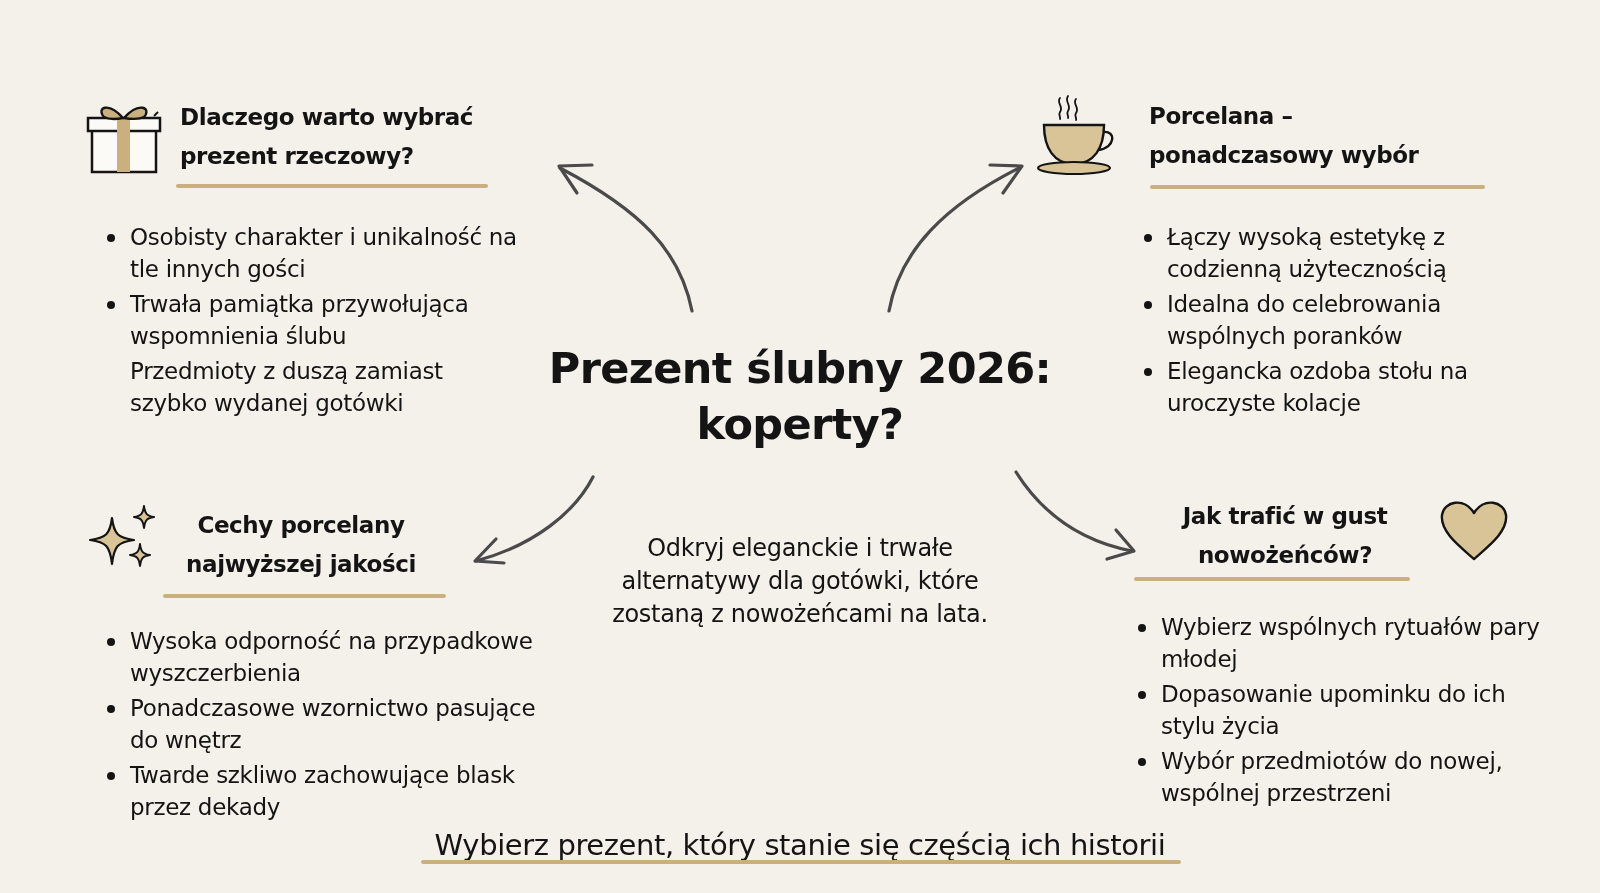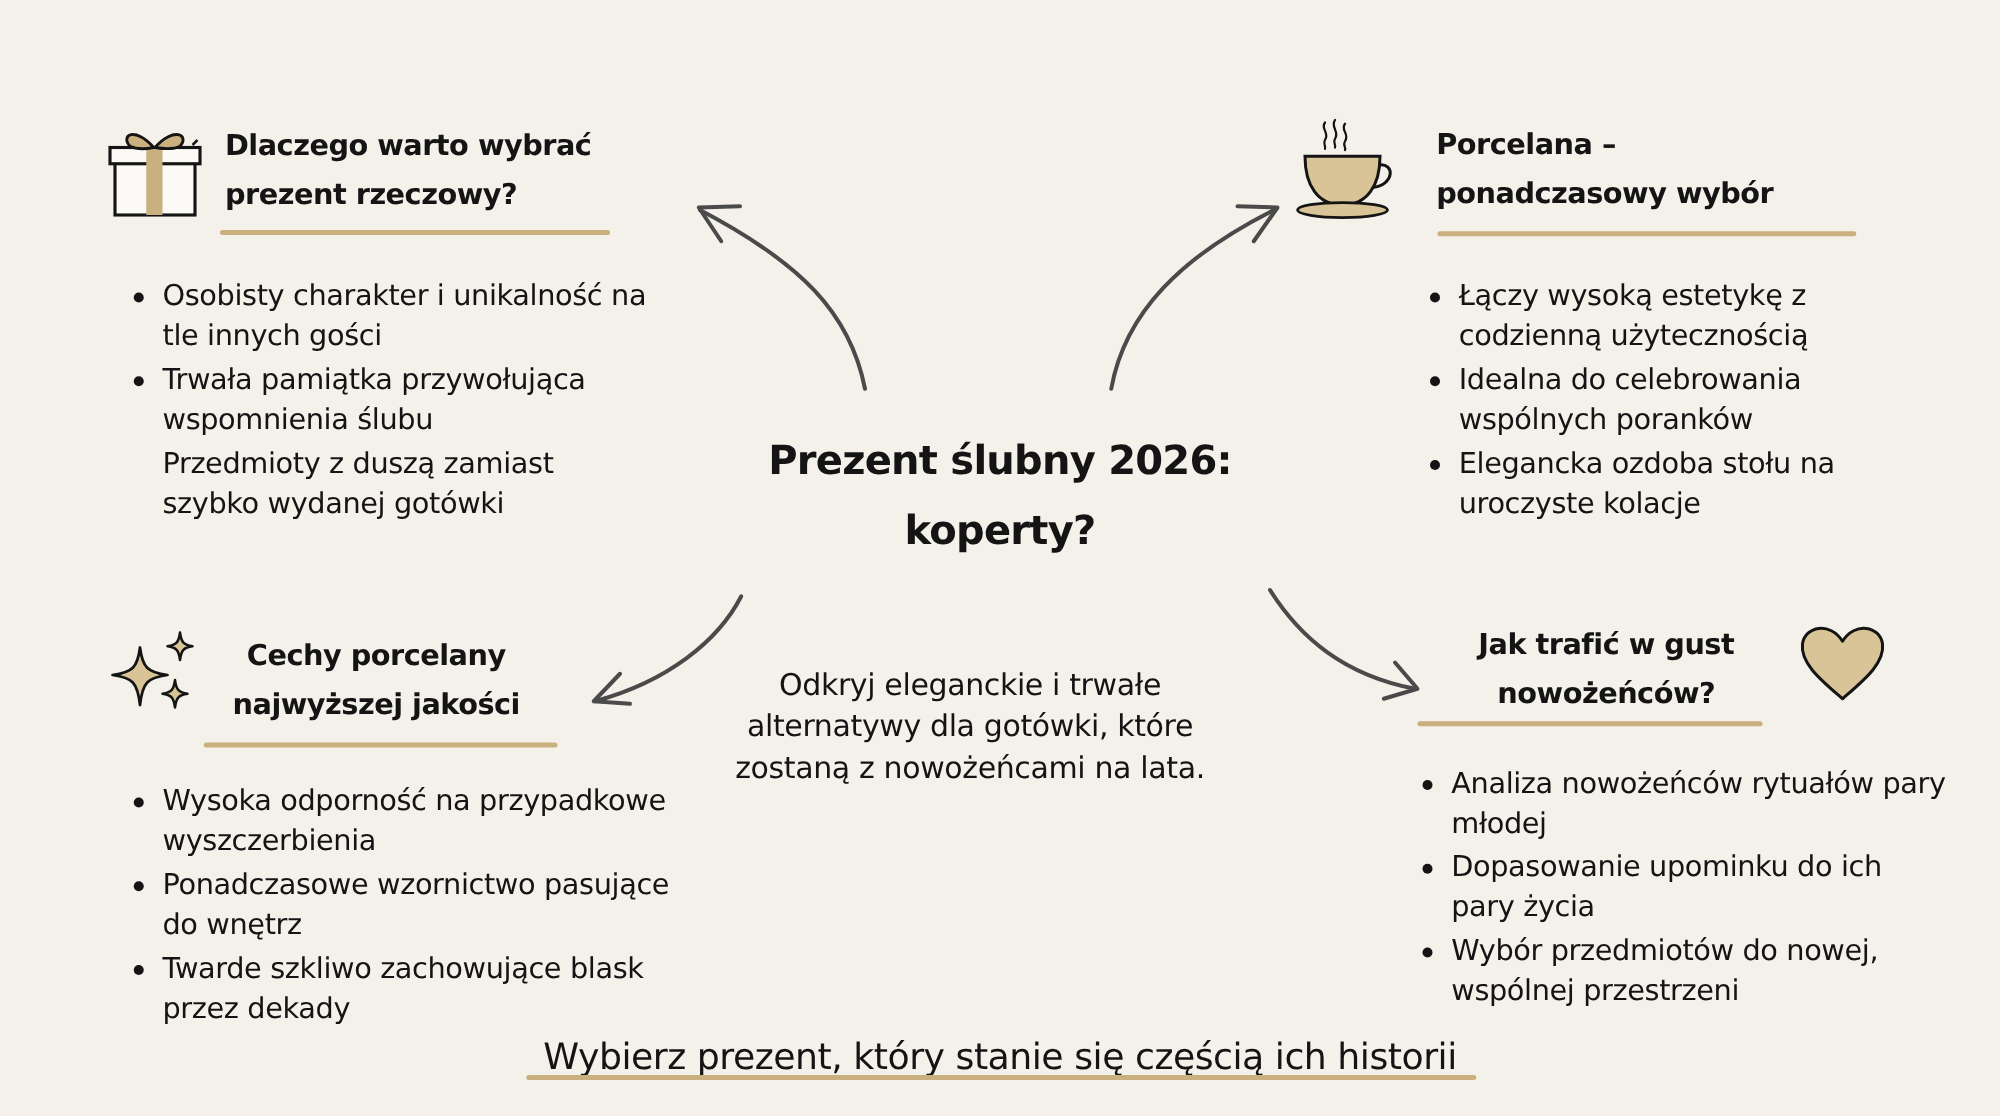--- a/index.html
+++ b/index.html
@@ -21,21 +21,21 @@
   ul.bullets { list-style: none; margin: 15px; padding: 0; }
   ul.bullets li {
     font-size: 23px; line-height: 32px; letter-spacing: -0.3px;
     padding-left: 24px; position: relative; margin-bottom: 3px;
   }
   ul.bullets li.dot::before {
     content: ""; position: absolute; left: 1px; top: 13px;
     width: 8px; height: 8px; border-radius: 50%; background: #141414;
   }
   .center-title {
-    font-size: 32px; line-height: 56px; font-weight: bold; text-align: center;
+    font-size: 43px; line-height: 56px; font-weight: bold; text-align: center;
     letter-spacing: -0.6px;
   }
   .center-sub {
     font-size: 24px; line-height: 33px; text-align: center; letter-spacing: -0.3px;
   }
   .footer {
     font-size: 29px; line-height: 36px; text-align: center; letter-spacing: -0.4px;
   }
   svg { overflow: visible; }
 </style>
@@ -100,21 +100,21 @@
 <ul class="abs bullets" style="left:1128px;top:206px;width:380px;">
   <li class="dot">Łączy wysoką estetykę z codzienną użytecznością</li>
   <li class="dot">Idealna do celebrowania wspólnych poranków</li>
   <li class="dot">Elegancka ozdoba stołu na uroczyste kolacje</li>
 </ul>
 
 <div class="abs center-title" style="left:540px;top:340px;width:520px;">
   <div>Prezent ślubny 2026:</div>
   <div>koperty?</div>
 </div>
-<div class="abs center-sub" style="left:536px;top:532px;width:480px;">
+<div class="abs center-sub" style="left:560px;top:532px;width:480px;">
   <div>Odkryj eleganckie i trwałe</div>
   <div>alternatywy dla gotówki, które</div>
   <div>zostaną z nowożeńcami na lata.</div>
 </div>
 
 <div class="abs" style="left:88px;top:506px;width:400px;">
   <svg class="abs" style="left:0;top:0;" width="72" height="72" viewBox="0 0 72 72">
     <path d="M24 12 C 26 28, 30 32, 46 34 C 30 36, 26 40, 24 58 C 22 40, 18 36, 2 34 C 18 32, 22 28, 24 12 Z" fill="#d9c497" stroke="#141414" stroke-width="2.2" stroke-linejoin="round"></path>
     <path d="M56 0 C 57 8, 59 10, 66 11 C 59 12, 57 14, 56 22 C 55 14, 53 12, 46 11 C 53 10, 55 8, 56 0 Z" fill="#d9c497" stroke="#141414" stroke-width="2" stroke-linejoin="round"></path>
     <path d="M52 38 C 53 46, 55 48, 62 49 C 55 50, 53 52, 52 60 C 51 52, 49 50, 42 49 C 49 48, 51 46, 52 38 Z" fill="#d9c497" stroke="#141414" stroke-width="2" stroke-linejoin="round"></path>
@@ -135,19 +135,19 @@
   <div class="abs heading" style="left:0;top:0;width:290px;text-align:center;white-space:nowrap;">
     <div>Jak trafić w gust</div>
     <div>nowożeńców?</div>
   </div>
   <svg class="abs" style="left:298px;top:0px;" width="72" height="66" viewBox="0 0 72 66">
     <path d="M36 62 C 20 48, 2 34, 4 18 C 6 4, 26 0, 36 16 C 46 0, 66 4, 68 18 C 70 34, 52 48, 36 62 Z" fill="#d9c497" stroke="#141414" stroke-width="2.4" stroke-linejoin="round"></path>
   </svg>
   <div class="abs underline" style="left:-6px;top:80px;width:276px;"></div>
 </div>
 <ul class="abs bullets" style="left:1122px;top:596px;width:420px;">
-  <li class="dot">Analiza nowożeńców rytuałów pary młodej</li>
-  <li class="dot">Dopasowanie upominku do ich pary życia</li>
+  <li class="dot">Wybierz wspólnych rytuałów pary młodej</li>
+  <li class="dot">Dopasowanie upominku do ich stylu życia</li>
   <li class="dot">Wybór przedmiotów do nowej, wspólnej przestrzeni</li>
 </ul>
 
 <div class="abs footer" style="left:400px;top:812px;width:800px;margin-top:15px;">Wybierz prezent, który stanie się częścią ich historii</div>
 <div class="abs underline" style="left:421px;top:860px;width:760px;height:4px;"></div>
 
 </body></html>

